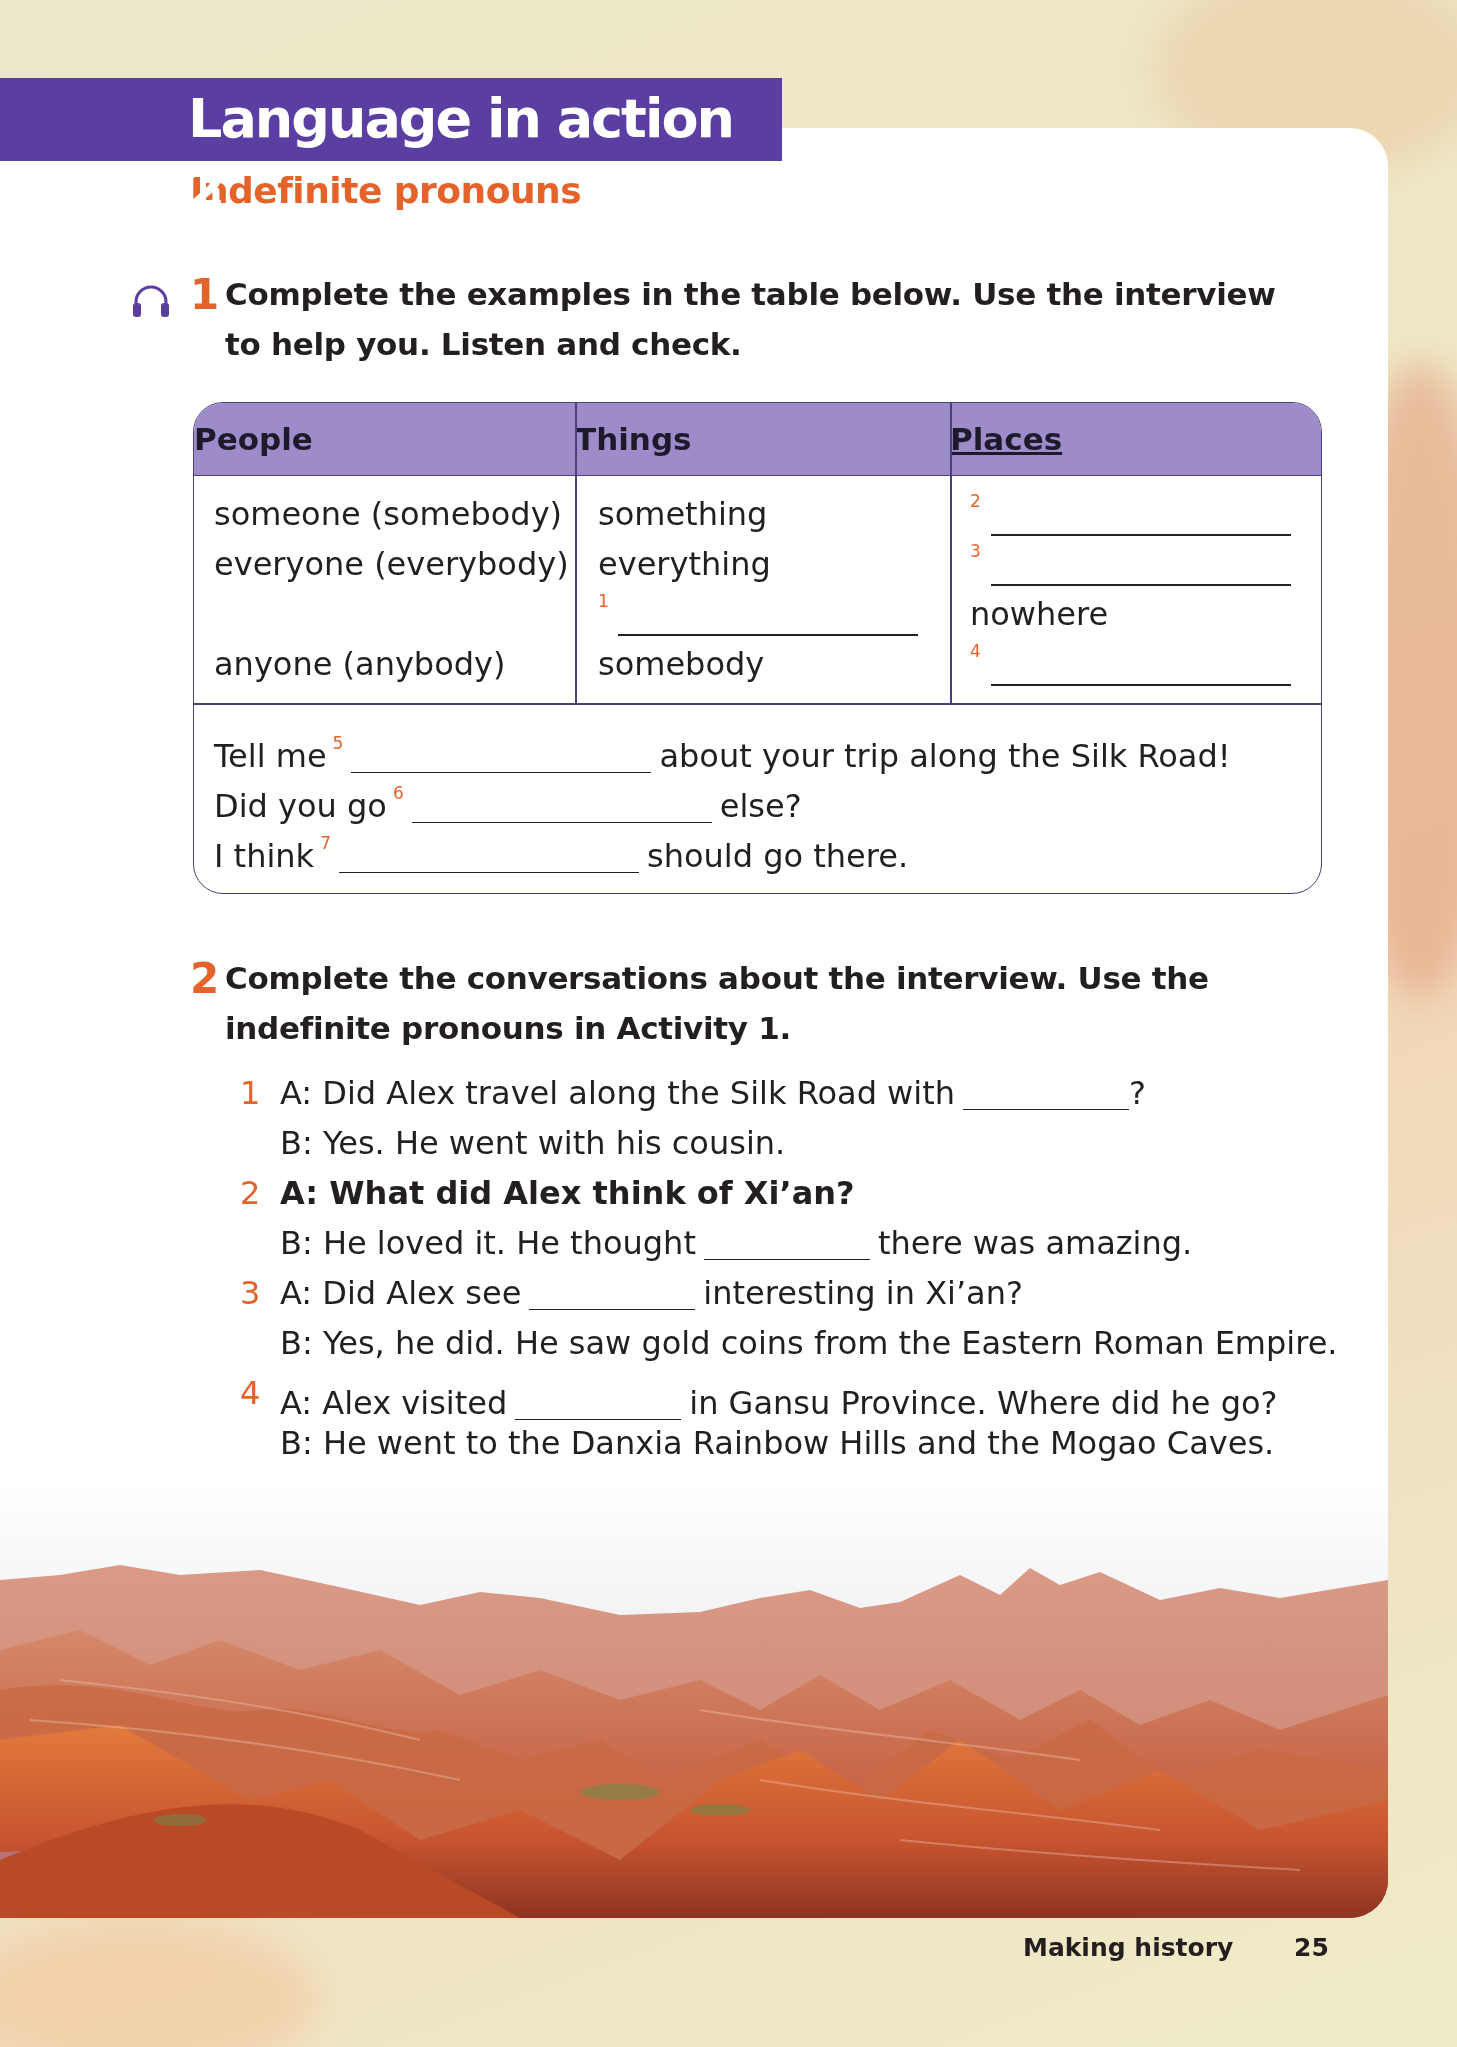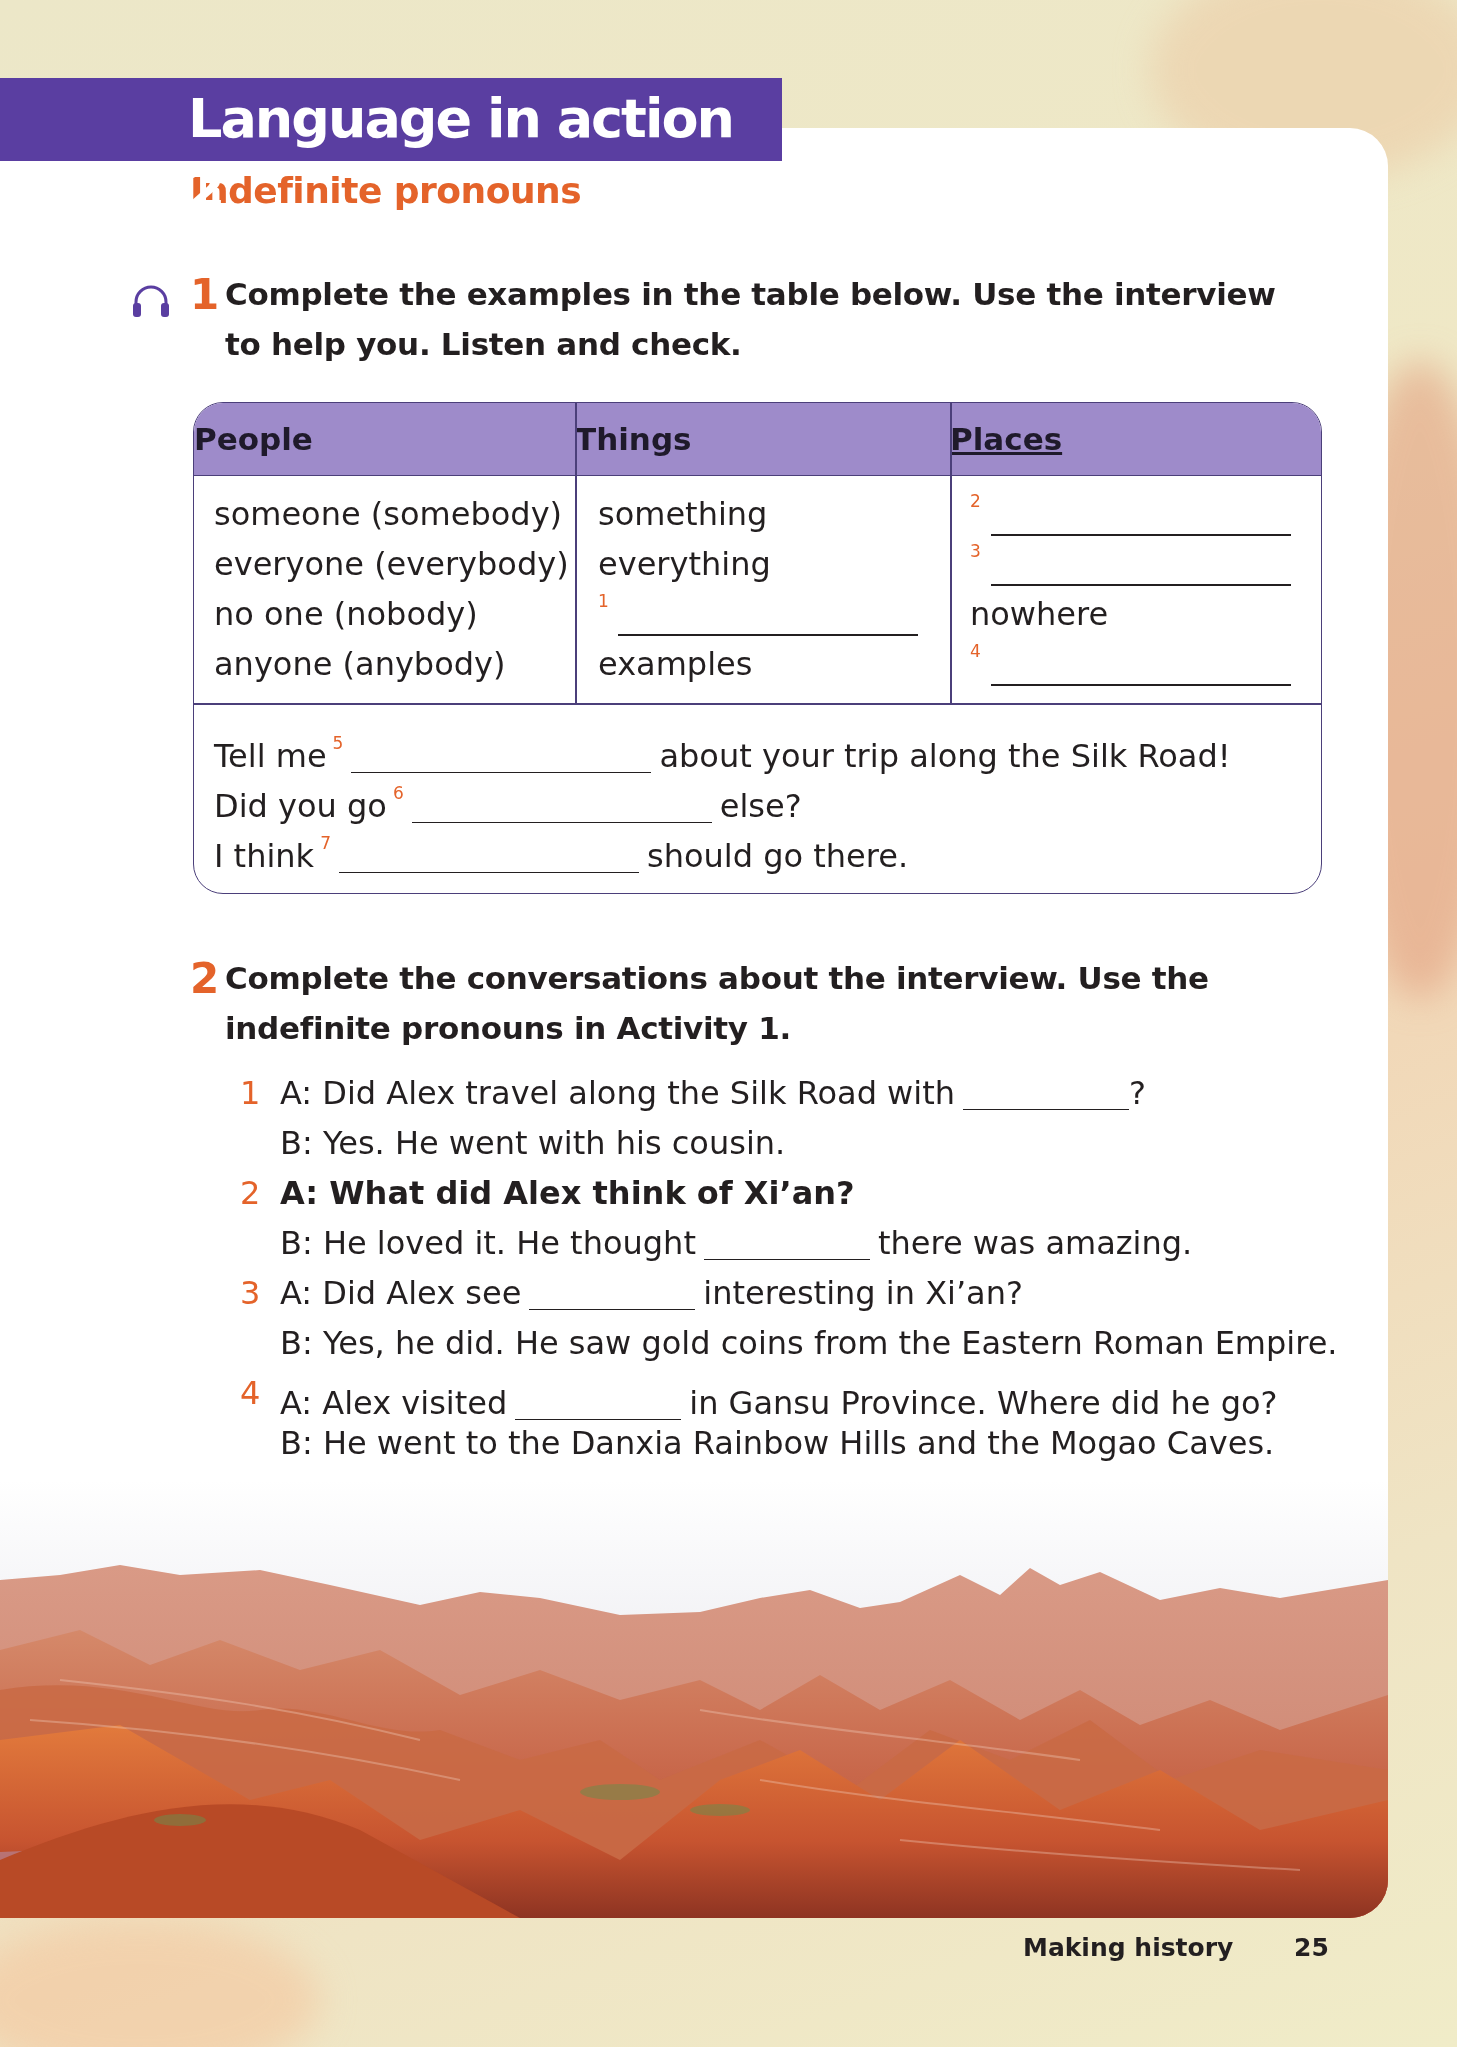--- a/index.html
+++ b/index.html
@@ -115,28 +115,27 @@
     <div class="th" style="left:0;width:381px;">People</div>
     <div class="th" style="left:381px;width:375px;">Things</div>
     <div class="th" style="left:756px;width:371px;text-decoration:underline;">Places</div>
   </div>
   <div class="vline" style="left:381px;"></div>
   <div class="vline" style="left:756px;"></div>
   <div class="hline"></div>
 
   <div class="cell-line" style="left:20px;top:86px;">someone (somebody)</div>
   <div class="cell-line" style="left:20px;top:136px;">everyone (everybody)</div>
-  <div class="cell-line" style="left:20px;top:186px;">no one (nobody)</div>
   <div class="cell-line" style="left:20px;top:236px;">anyone (anybody)</div>
 
   <div class="cell-line" style="left:404px;top:86px;">something</div>
   <div class="cell-line" style="left:404px;top:136px;">everything</div>
   <span class="sup" style="left:404px;top:188px;">1</span>
   <div class="blank" style="left:424px;top:231px;width:300px;"></div>
-  <div class="cell-line" style="left:404px;top:236px;">examples</div>
+  <div class="cell-line" style="left:404px;top:236px;">somebody</div>
 
   <span class="sup" style="left:776px;top:88px;">2</span>
   <div class="blank" style="left:797px;top:131px;width:300px;"></div>
   <span class="sup" style="left:776px;top:138px;">3</span>
   <div class="blank" style="left:797px;top:181px;width:300px;"></div>
   <div class="cell-line" style="left:776px;top:186px;">nowhere</div>
   <span class="sup" style="left:776px;top:238px;">4</span>
   <div class="blank" style="left:797px;top:281px;width:300px;"></div>
 
   <div class="sent" style="top:315px;">

